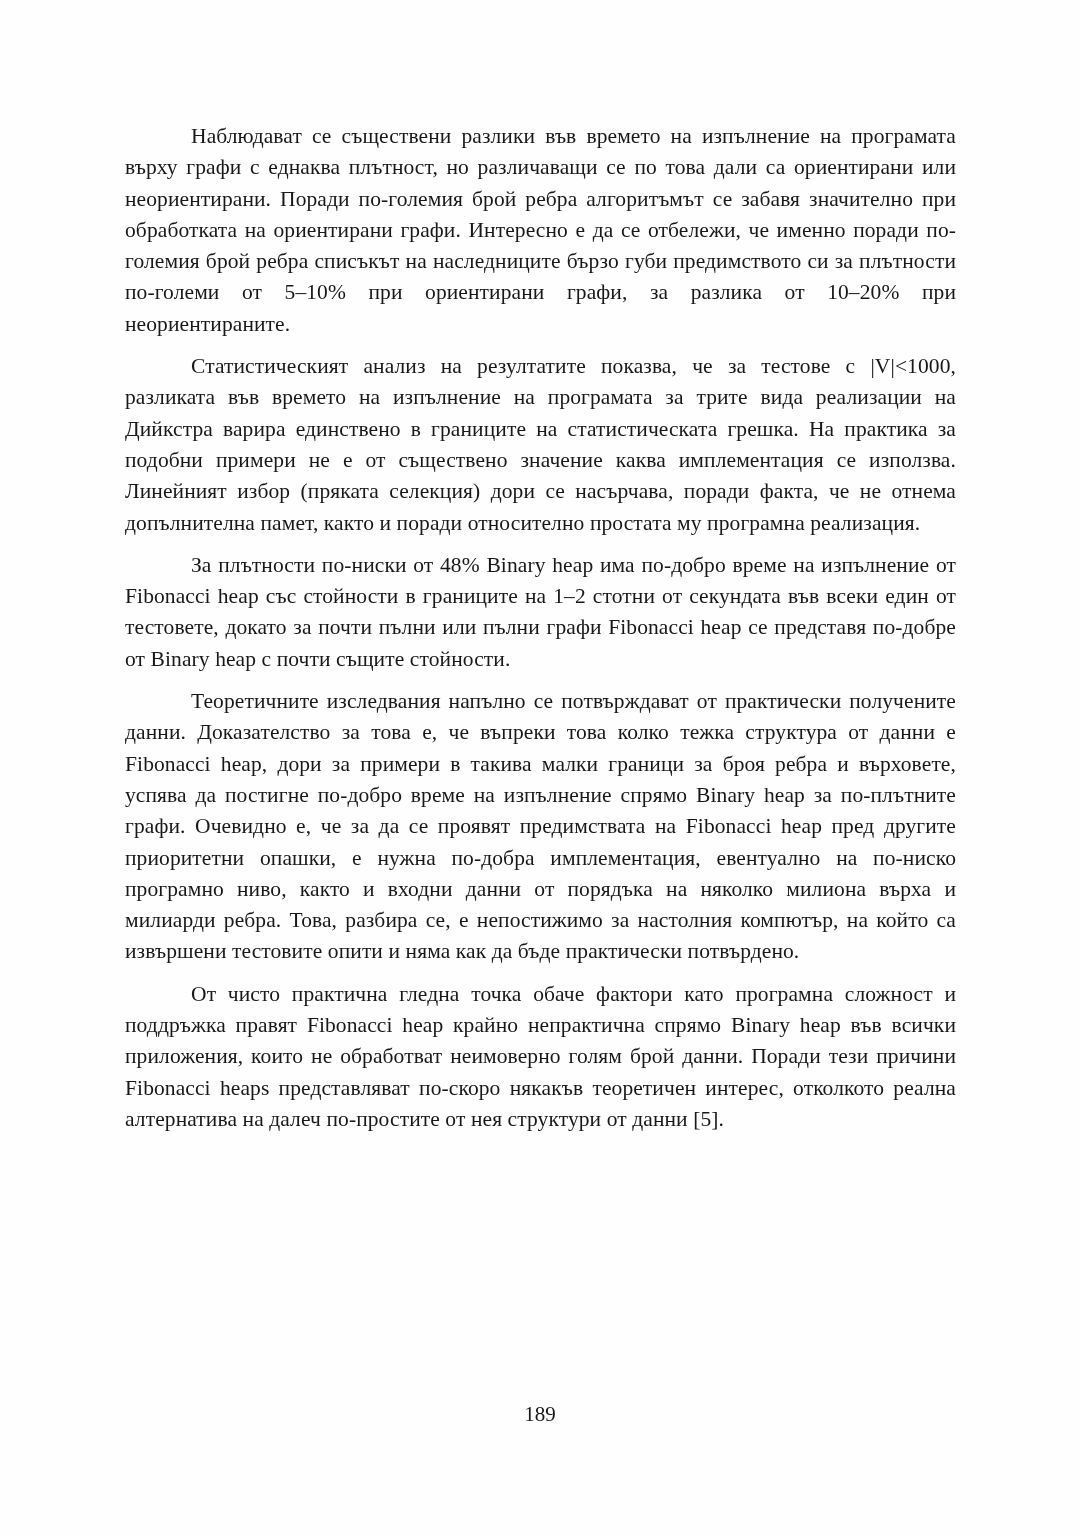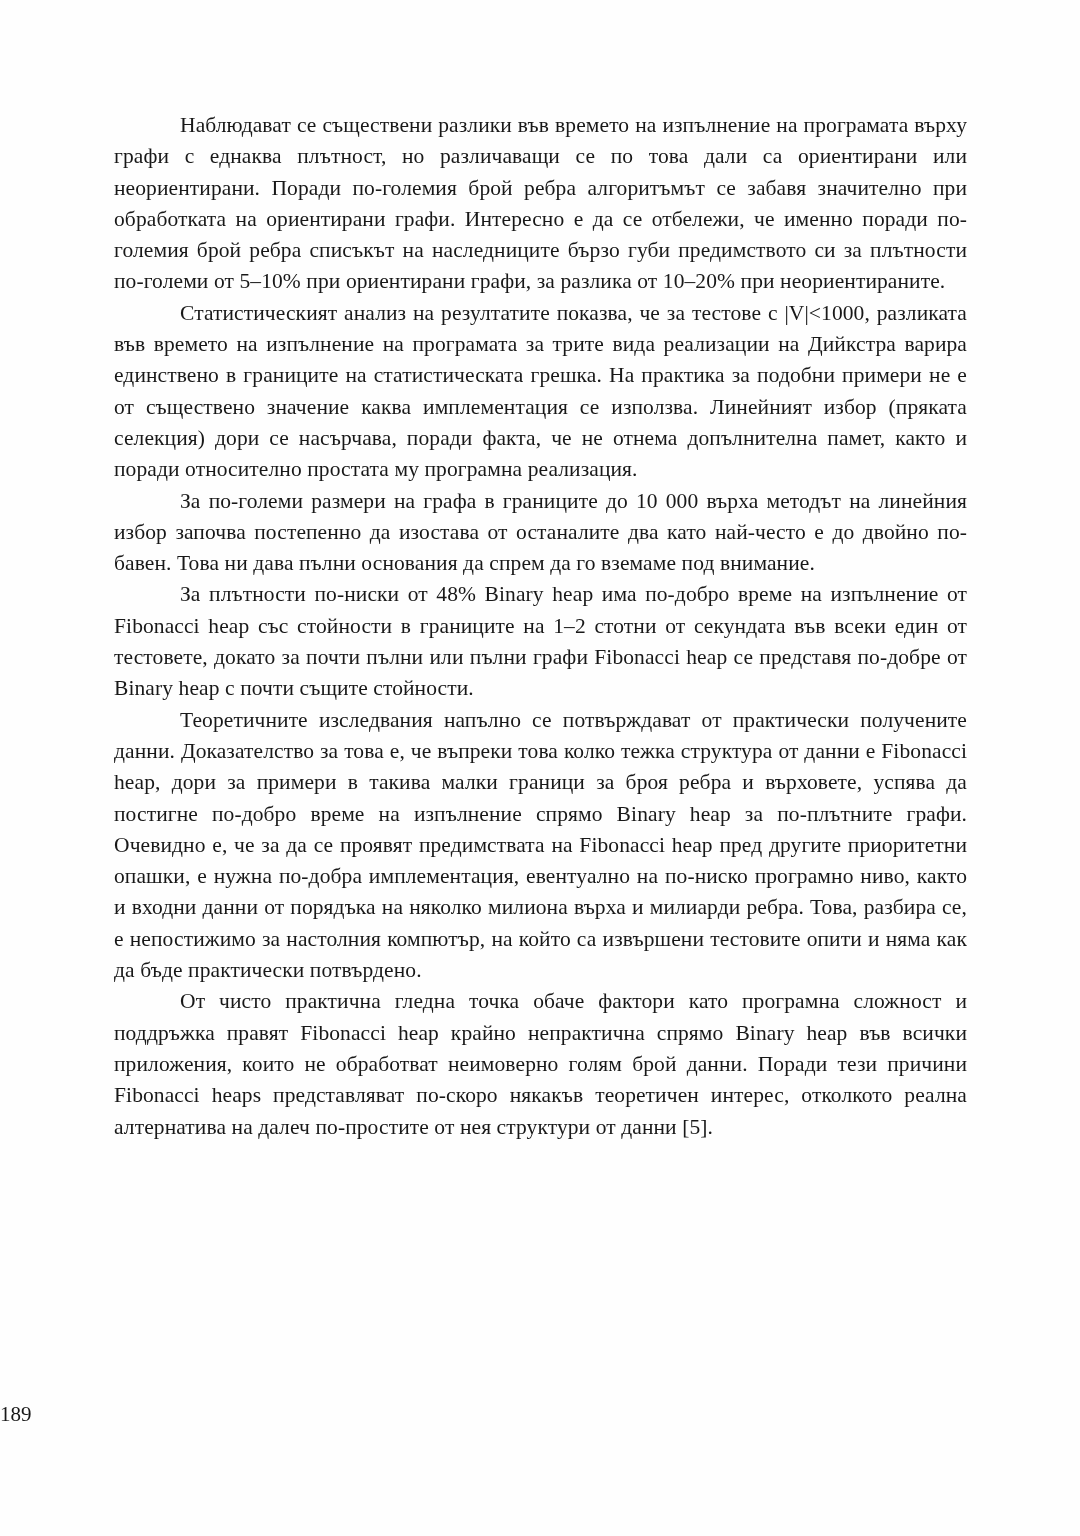--- a/index.html
+++ b/index.html
@@ -23,42 +23,41 @@
     position: absolute;
     left: 114px;
     top: 110px;
     width: 853px;
     font-size: 21.5px;
     line-height: 31.3px;
     text-align: justify;
     letter-spacing: 0.1px;
   }
   .text-block p {
-    margin: 0;
+    margin: 11px;
     padding: 0;
     text-indent: 66px;
   }
   .italic {
   }
   .page-number {
     position: absolute;
     top: 1402px;
     left: 0;
     width: 100%;
-    text-align: left;
+    text-align: center;
     font-size: 21px;
     color: #181818;
   }
 </style>
 </head>
 <body>
 
 <div class="page">
   <div class="text-block" id="paragraphs">
       <p><span>Наблюдават се съществени разлики във времето на изпълнение на програмата върху графи с еднаква плътност, но различаващи се по това дали са ориентирани или неориентирани. Поради по-големия брой ребра алгоритъмът се забавя значително при обработката на ориентирани графи. Интересно е да се отбележи, че именно поради по-големия брой ребра списъкът на наследниците бързо губи предимството си за плътности по-големи от 5–10% при ориентирани графи, за разлика от 10–20% при неориентираните.</span></p>
       <p><span>Статистическият анализ на резултатите показва, че за тестове с </span><span class="italic">|V|&lt;1000,</span><span> разликата във времето на изпълнение на програмата за трите вида реализации на Дийкстра варира единствено в границите на статистическата грешка. На практика за подобни примери не е от съществено значение каква имплементация се използва. Линейният избор (пряката селекция) дори се насърчава, поради факта, че не отнема допълнителна памет, както и поради относително простата му програмна реализация.</span></p>
-      <p><span>За по-големи размери на графа в границите до 10 000 върха методът на линейния избор започва постепенно да изостава от останалите два като най-често е до двойно по-бавен. Това ни дава пълни основания да спрем да го вземаме под внимание.</span></p>
       <p><span>За плътности по-ниски от 48% Binary heap има по-добро време на изпълнение от Fibonacci heap със стойности в границите на 1–2 стотни от секундата във всеки един от тестовете, докато за почти пълни или пълни графи Fibonacci heap се представя по-добре от Binary heap с почти същите стойности.</span></p>
       <p><span>Теоретичните изследвания напълно се потвърждават от практически получените данни. Доказателство за това е, че въпреки това колко тежка структура от данни е Fibonacci heap, дори за примери в такива малки граници за броя ребра и върховете, успява да постигне по-добро време на изпълнение спрямо Binary heap за по-плътните графи. Очевидно е, че за да се проявят предимствата на Fibonacci heap пред другите приоритетни опашки, е нужна по-добра имплементация, евентуално на по-ниско програмно ниво, както и входни данни от порядъка на няколко милиона върха и милиарди ребра. Това, разбира се, е непостижимо за настолния компютър, на който са извършени тестовите опити и няма как да бъде практически потвърдено.</span></p>
       <p><span>От чисто практична гледна точка обаче фактори като програмна сложност и поддръжка правят Fibonacci heap крайно непрактична спрямо Binary heap във всички приложения, които не обработват неимоверно голям брой данни. Поради тези причини Fibonacci heaps представляват по-скоро някакъв теоретичен интерес, отколкото реална алтернатива на далеч по-простите от нея структури от данни [5].</span></p>
     </div>
   <div class="page-number">189</div>
 </div>
 
 </body></html>

